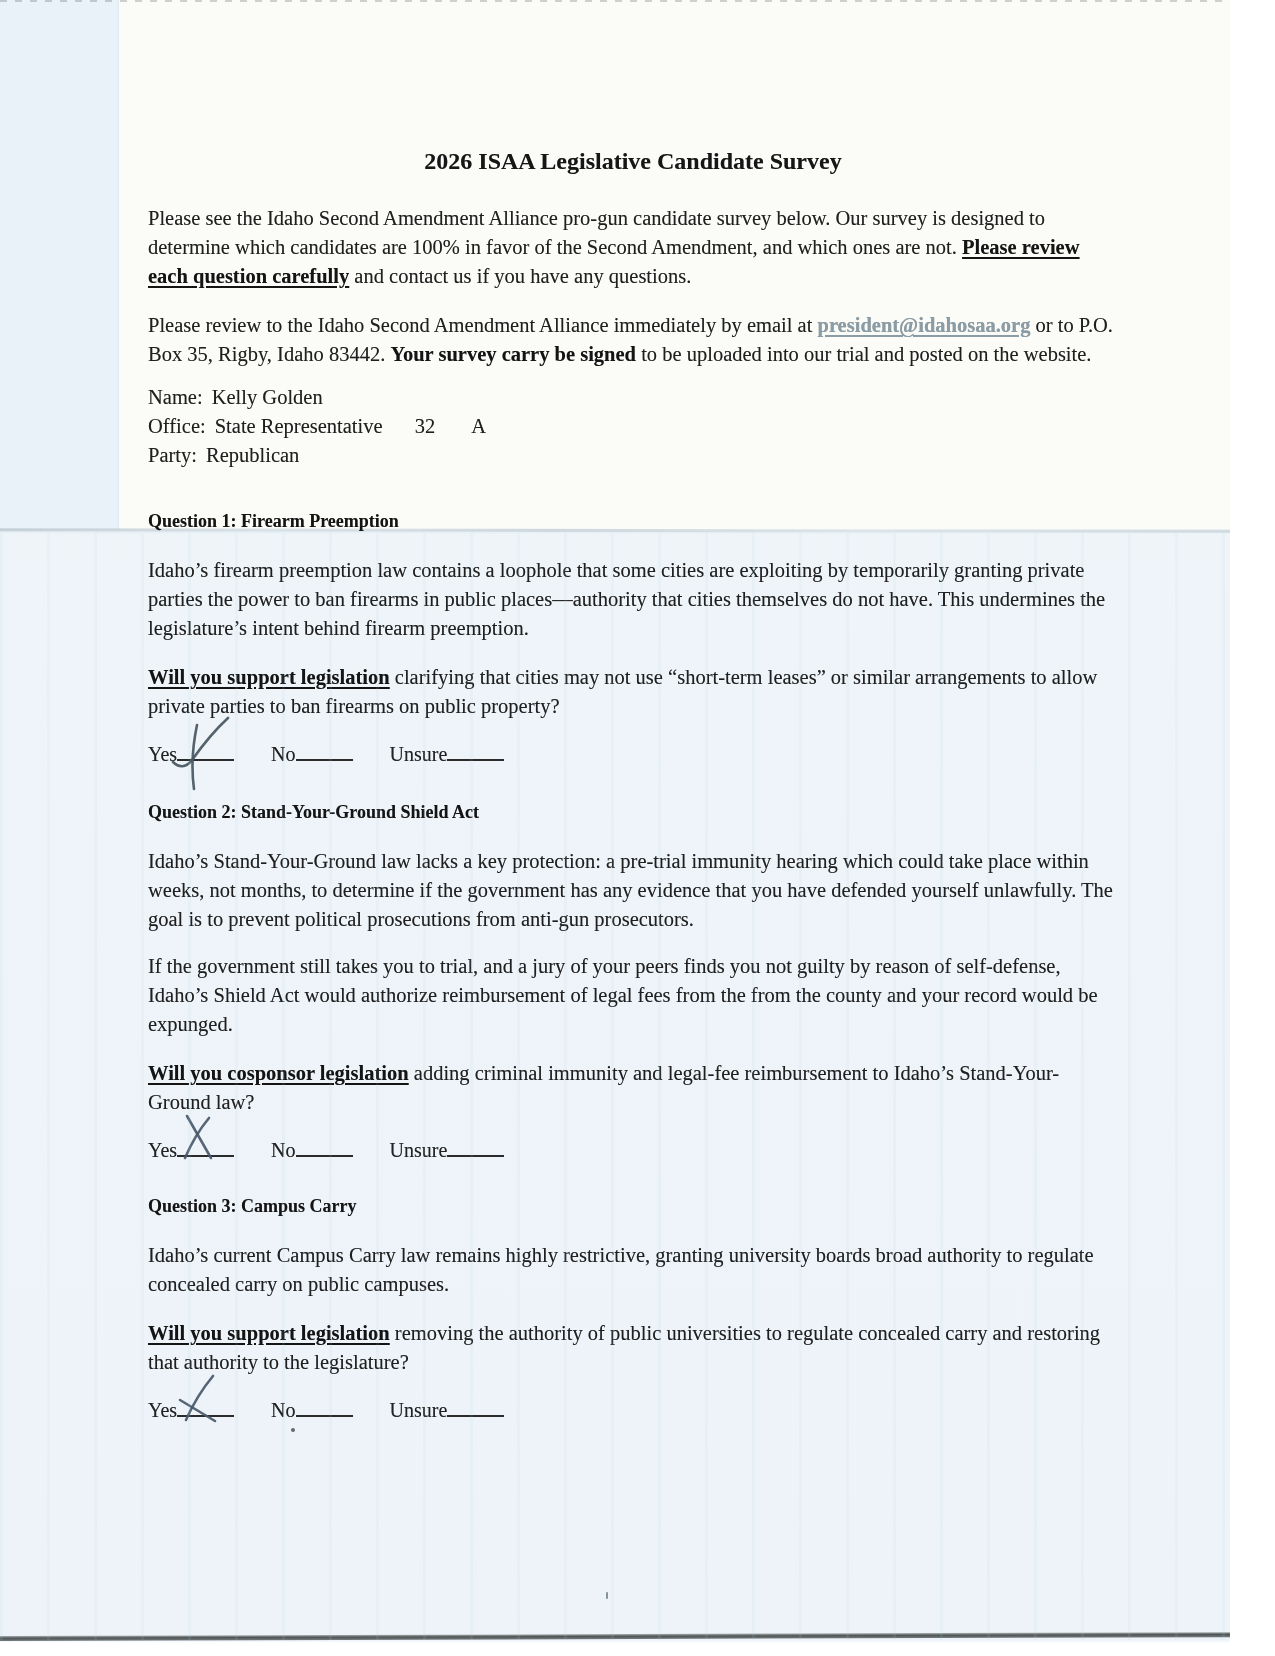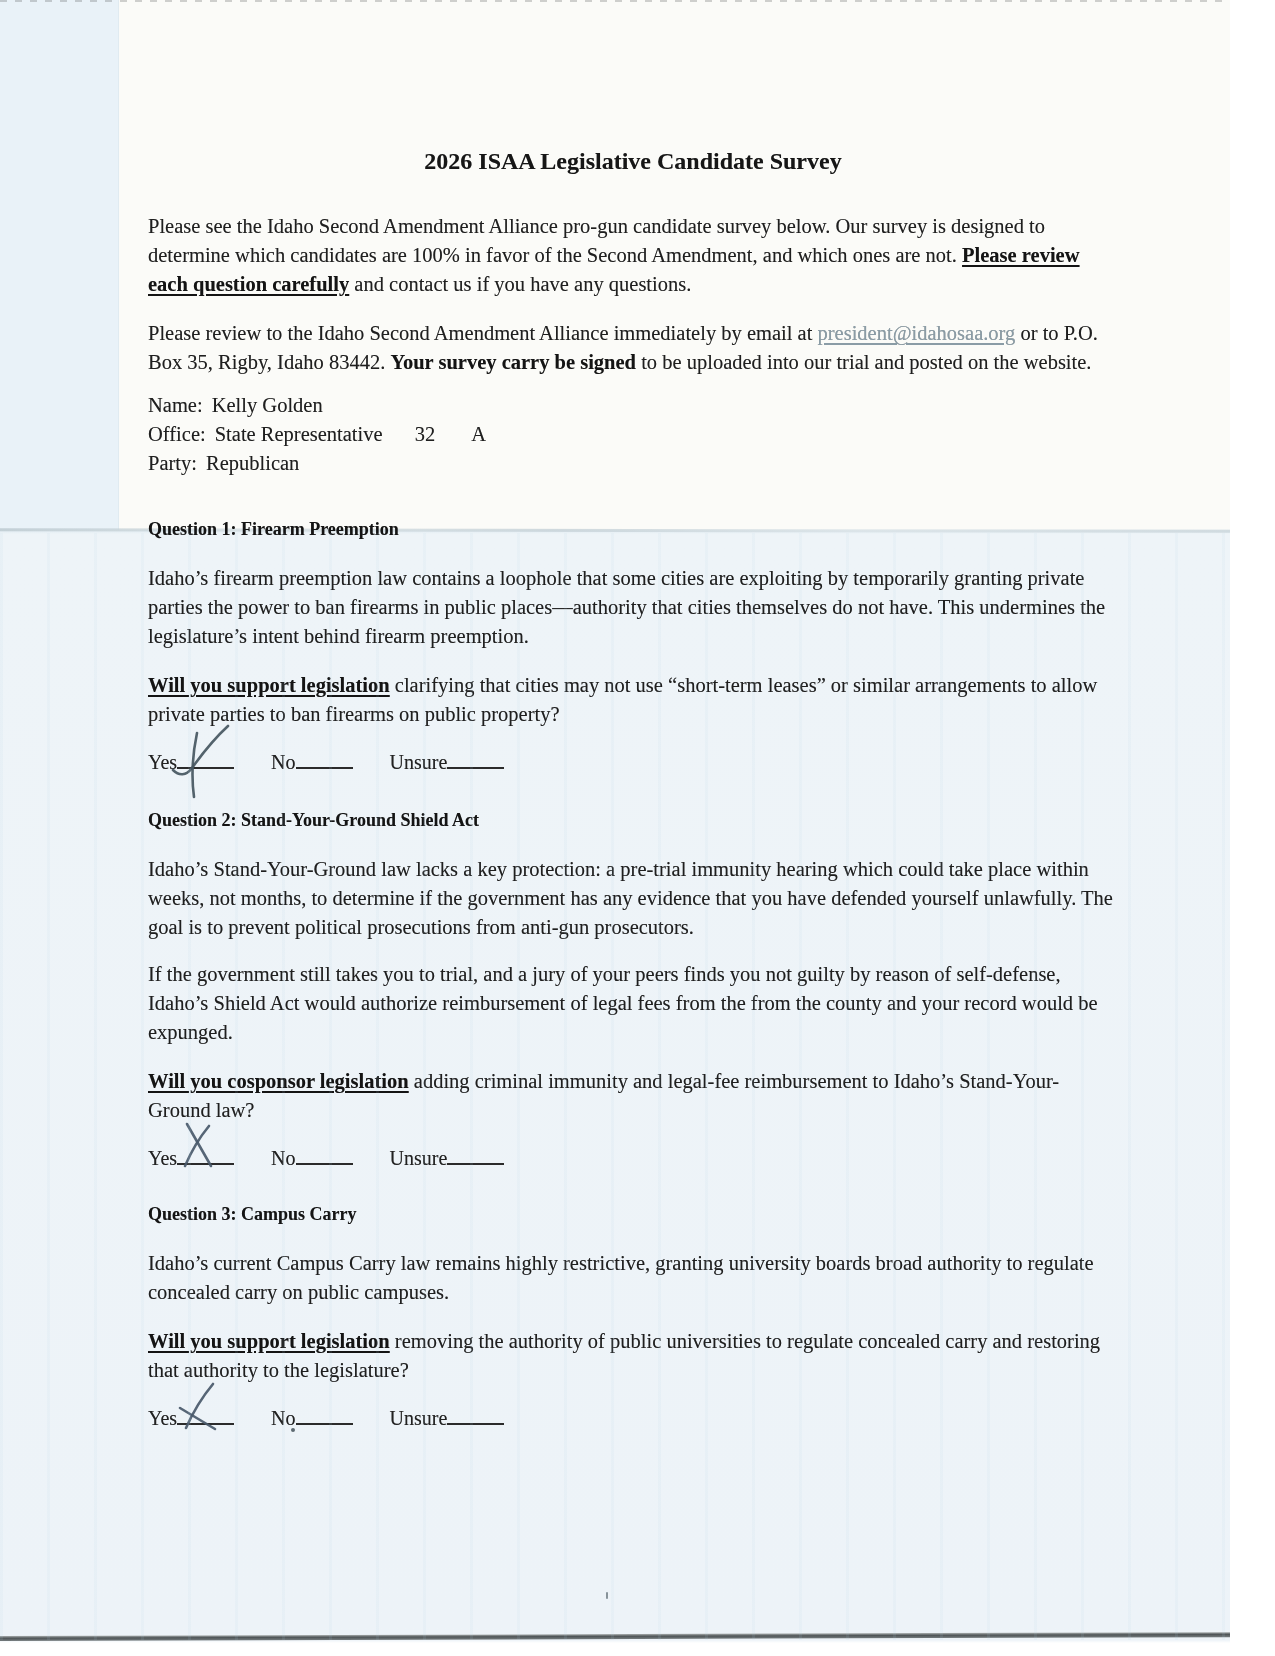--- a/index.html
+++ b/index.html
@@ -48,25 +48,25 @@
     position:absolute;left:148px;top:0;width:970px;
     font-size:20.5px;line-height:29px;
     text-shadow:0 0 0.6px rgba(35,35,35,0.38);
   }
   .title{
     margin:0;padding-top:146px;
     font-size:24px;line-height:30px;font-weight:bold;
     text-align:center;color:#161616;
   }
   p{margin:0;}
-  .p1{margin-top:36px;font-family:Liberation Serif, serif;}
+  .p1{margin-top:28px;font-family:Liberation Serif, serif;}
   .p2{margin-top:20px;}
   .bu{font-weight:bold;text-decoration:underline;text-decoration-thickness:2px;text-underline-offset:3px;color:#141414;}
   .b{font-weight:bold;color:#141414;}
-  .email{color:#8a9ca6;text-decoration:underline;text-underline-offset:3px;}
+  .email{color:#8a9ca6;text-decoration:underline;text-underline-offset:3px;font-weight:bold;}
 
   .candidate{margin-top:14px;}
   .candidate div{line-height:29px;}
   .cand-val{margin-left:9px;}
   .cand-district{margin-left:32px;}
   .cand-seat{margin-left:36px;}
 
   .qh{
     margin:0;font-size:18px;line-height:26px;font-weight:bold;color:#141414;
   }

